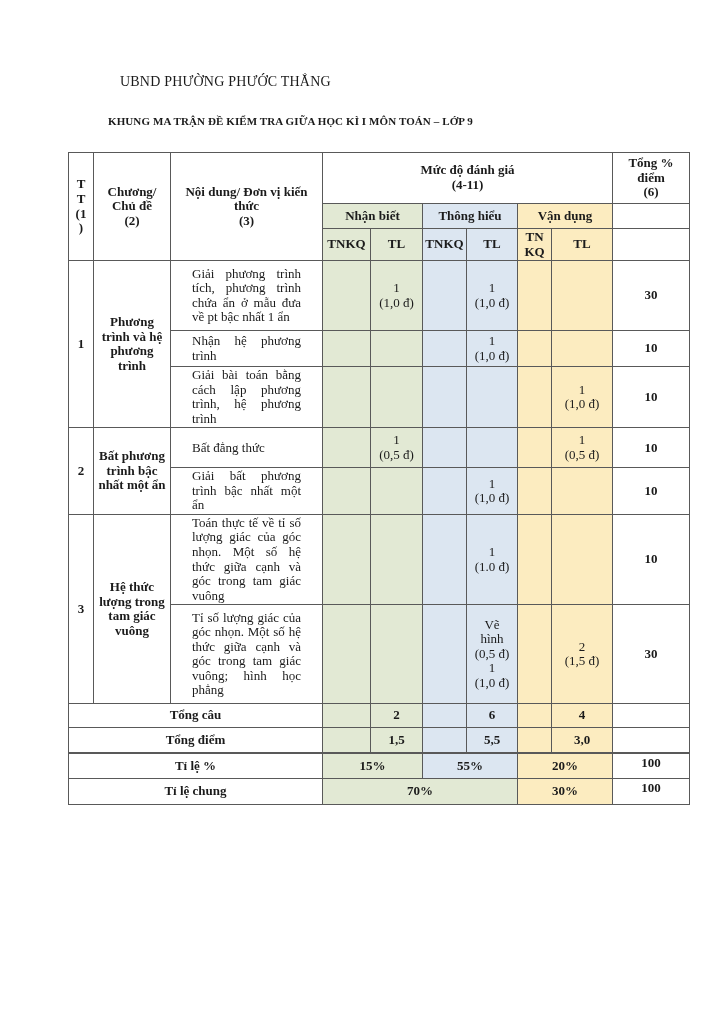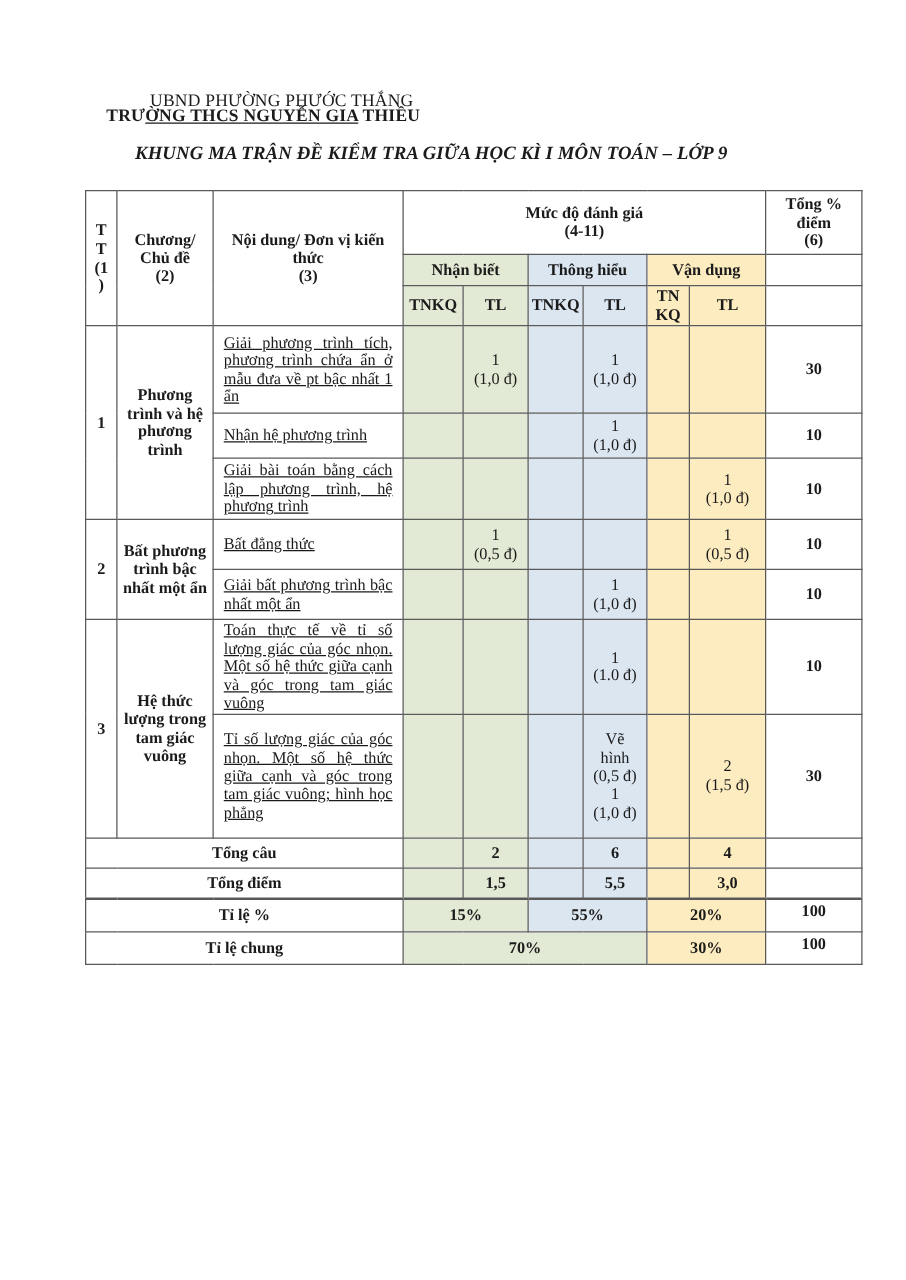--- a/index.html
+++ b/index.html
@@ -4,39 +4,38 @@
 <style>
   :root{
     --g:#E2E9D4; --b:#DCE6F1; --y:#FCECC0; --bc:#595959; --ink:#1b1b1b;
   }
   *{box-sizing:border-box; margin:0; padding:0;}
   body{background:#ffffff; font-family:"Liberation Serif","DejaVu Serif",serif; color:var(--ink);}
   .page{position:relative; width:725px; height:1024px; background:#ffffff; overflow:hidden;}
   .org1{position:absolute; left:120px; top:62px; font-size:14px; letter-spacing:.2px;margin-top:12px;}
   .org2{position:absolute; left:85px; top:86px; font-size:14px; font-weight:bold; letter-spacing:.2px;}
   .org2 .ul{text-decoration:underline;}
-  .doc-title{position:absolute; left:108px; top:115px; font-size:15px; font-weight:bold; letter-spacing:.1px;font-style:italic;}
+  .doc-title{position:absolute; left:108px; top:115px; font-size:11px; font-weight:bold; letter-spacing:.1px;}
   table.matrix{position:absolute; left:68px; top:152px; width:621px; border-collapse:collapse; table-layout:fixed; border:1.5px solid var(--bc);}
   td{border:1px solid var(--bc); vertical-align:middle; font-size:13px; line-height:1.12; text-align:center; padding:1px 2px; overflow:hidden;}
   .g{background:var(--g);} .b{background:var(--b);} .y{background:var(--y);}
   .pre{white-space:pre-line;}
   .bold{font-weight:bold;margin-left:35px;}
-  .nd{text-align:justify; padding:1px 8px; vertical-align:middle;text-decoration:underline;}
+  .nd{text-align:justify; padding:1px 21px; vertical-align:middle;}
   .tot{font-weight:bold;}
   .lbl{font-weight:bold;}
   .thicktop td{border-top-width:2px;}
   .vtop{vertical-align:top; padding-top:2px;}
 </style>
 </head>
 <body>
 
 <div class="page">
 
   <div class="org1">UBND PHƯỜNG PHƯỚC THẮNG</div>
-  <div class="org2"><span>TRƯ</span><span class="ul">ỜNG THCS NGUYỄN GIA</span><span> THIỀU</span></div>
   <div class="doc-title">KHUNG MA TRẬN ĐỀ KIỂM TRA GIỮA HỌC KÌ I MÔN TOÁN – LỚP 9</div>
 
   <table class="matrix">
     <colgroup>
       <col style="width:25px">
         <col style="width:77px">
         <col style="width:152px">
       <col style="width:48px">
         <col style="width:52px">
         <col style="width:44px">

